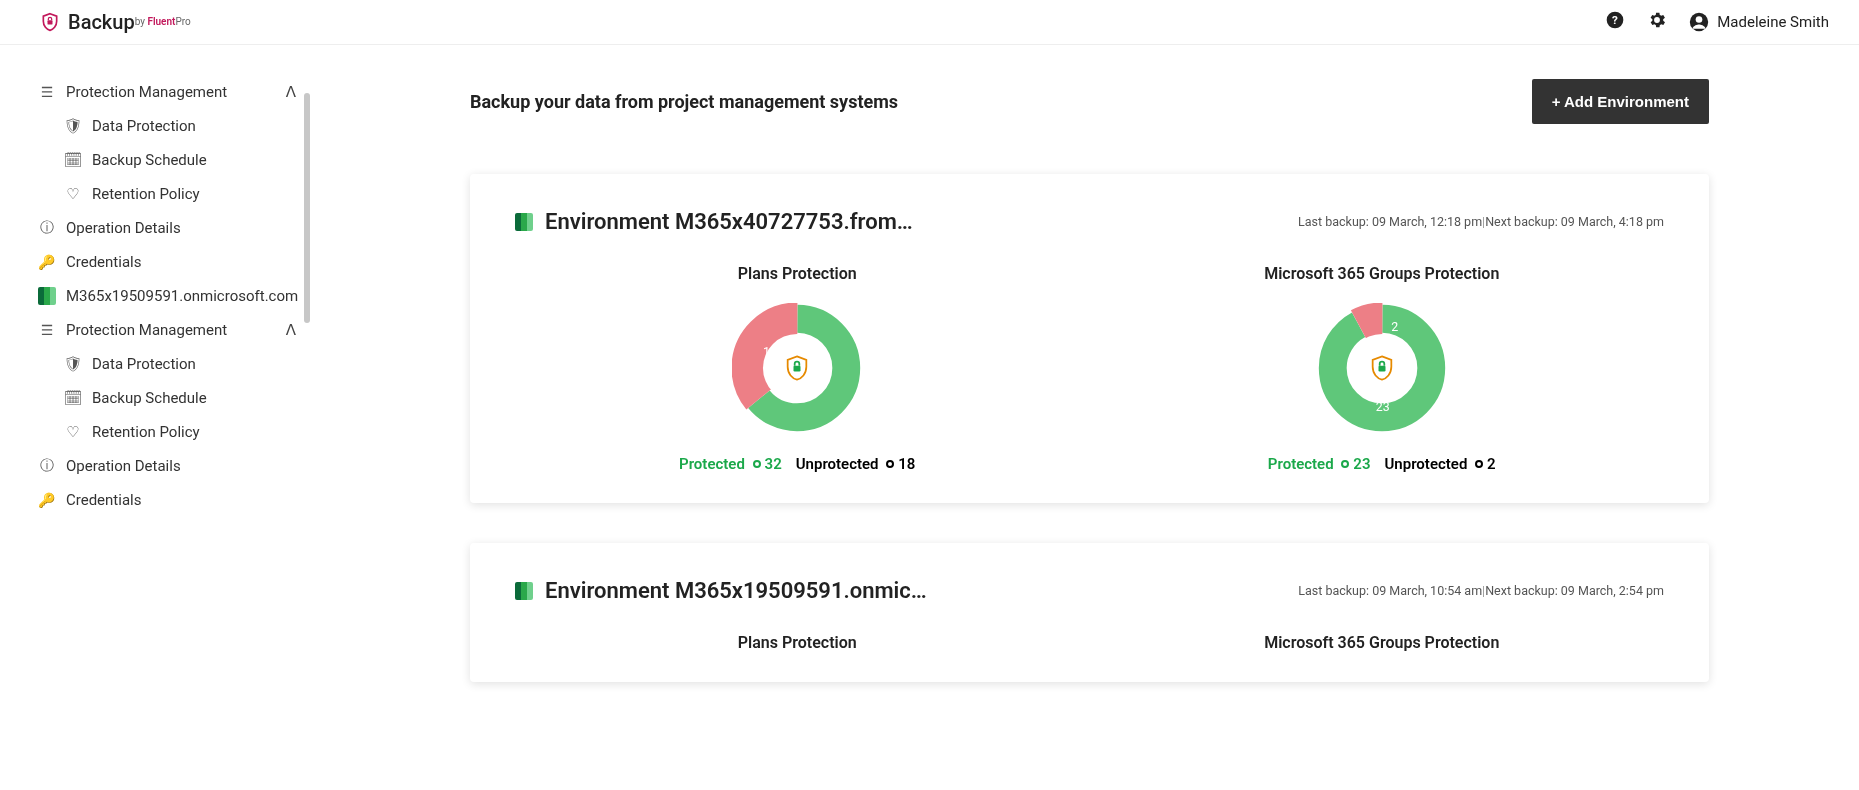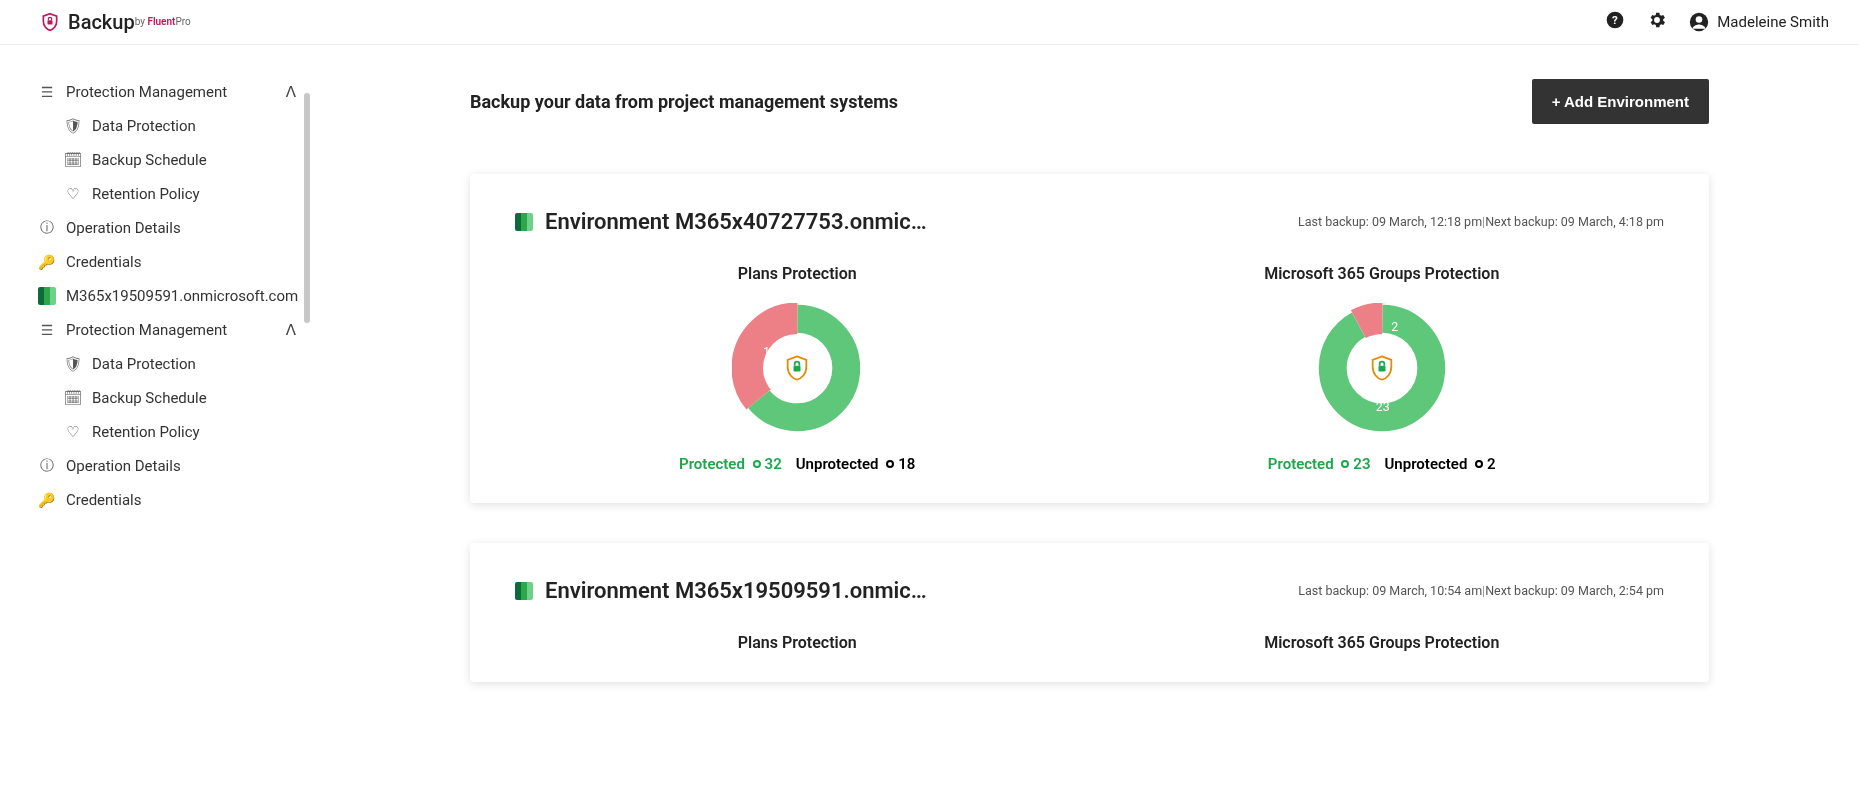--- a/index.html
+++ b/index.html
@@ -157,21 +157,21 @@
   <div class="main">
     <div class="main-head">
       <h2>Backup your data from project management systems</h2>
       <button class="btn-add">+ Add Environment</button>
     </div>
 
     <div class="card">
       <div class="card-head">
         <div class="env-title">
           <span class="planner-ic"></span>
-          <span>Environment M365x40727753.onmic…</span>
+          <span>Environment M365x40727753.from…</span>
         </div>
         <div class="backup-meta">
           <span>Last backup: 09 March, 12:18 pm</span>
           <span class="sep">|</span>
           <span>Next backup: 09 March, 4:18 pm</span>
         </div>
       </div>
       <div class="charts-row">
         <div class="chart-col">
           <div class="chart-title">Plans Protection</div>

